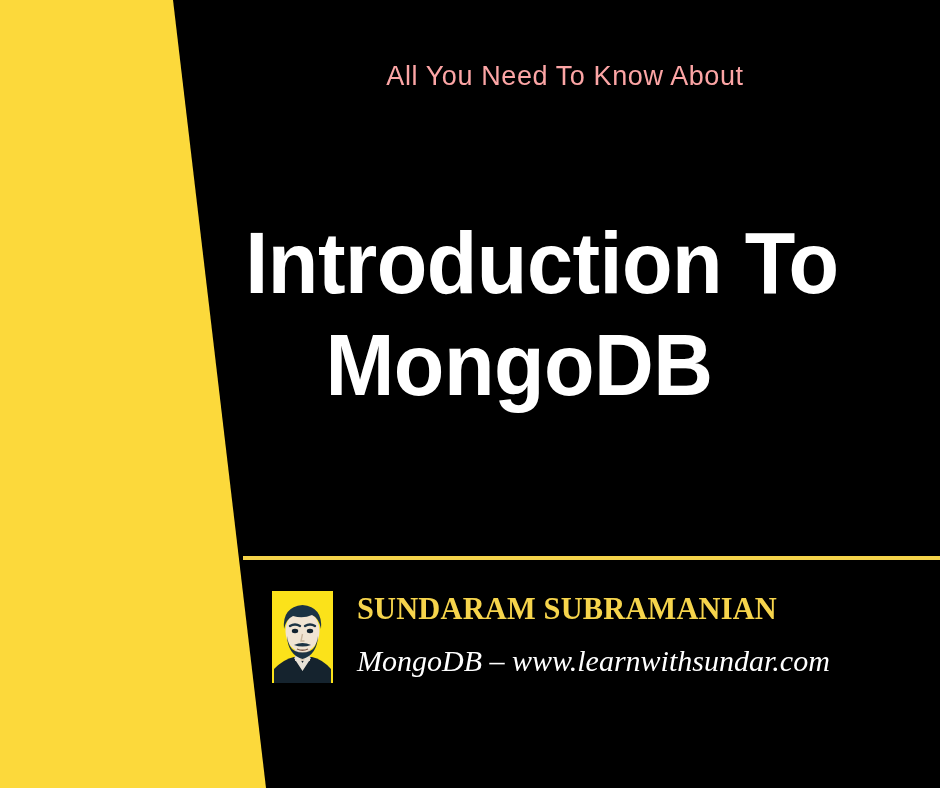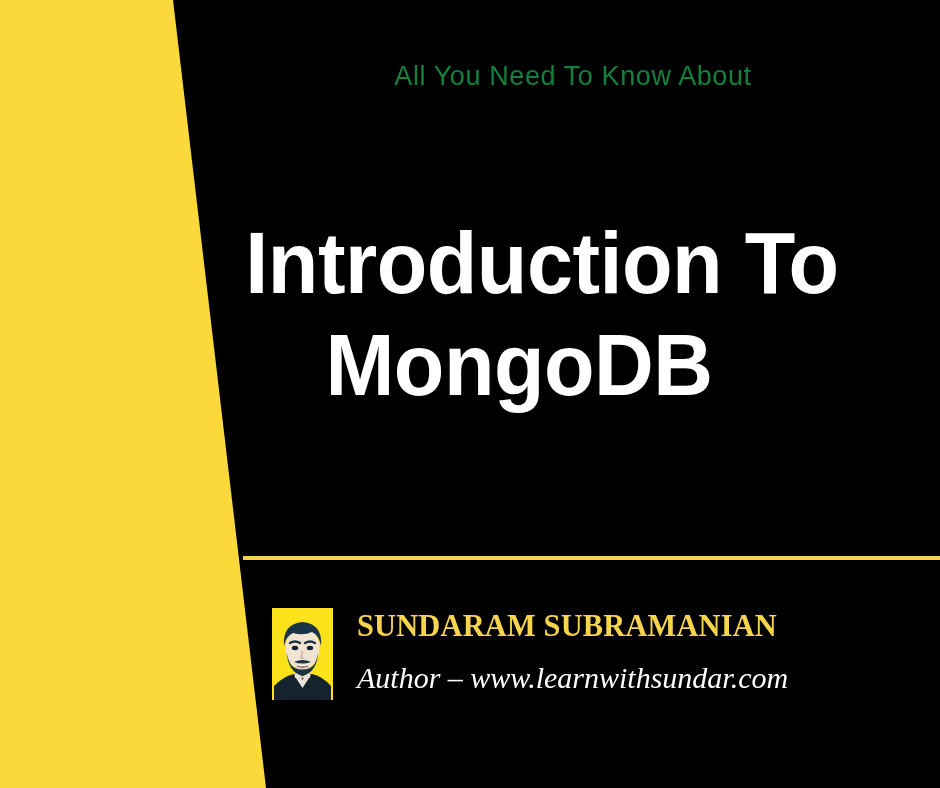--- a/index.html
+++ b/index.html
@@ -25,25 +25,25 @@
     width: 290px;
     height: 788px;
     background: #fcd93b;
     clip-path: polygon(0 0, 173px 0, 266px 788px, 0 788px);
     z-index: 1;
   }
 
   
   .subtitle {
     position: absolute;
-    left: 290px;
+    left: 282px;
     top: 62px;
     width: 566px;
     text-align: center;
-    color: #15803d;
+    color: #fca5a5;
     font-family: "Liberation Sans Narrow", "Liberation Sans", sans-serif;
     font-size: 27px;
     font-weight: 300;
     letter-spacing: 0.6px;
     line-height: 1.1;
     white-space: nowrap;
     z-index: 3;
   }
 
   
@@ -84,21 +84,20 @@
   }
 
   
   .footer {
     position: absolute;
     left: 272px;
     top: 589px;
     display: flex;
     align-items: flex-start;
     z-index: 3;
-    margin-top: 17px;
   }
 
   .avatar {
     position: relative;
     width: 61px;
     height: 92px;
     background: #fbe21a;
     overflow: hidden;
     flex: 0 0 auto;
     margin-top: 2px;
@@ -182,18 +181,18 @@
         <path d="M22 54 Q30.5 50 39 54 Q30.5 57 22 54 Z" fill="#1b3344"></path>
 
         <path d="M15 45 Q16 64 30.5 68 Q45 64 46 45 Q44 58 38 60 Q30.5 63 23 60 Q17 58 15 45 Z" fill="#1b3344"></path>
 
         <path d="M25 58 Q30.5 60.5 36 58" stroke="#7d5a4a" stroke-width="1.3" fill="none"></path>
       </svg>
     </div>
 
     <div class="footer-text">
       <div class="author-name">SUNDARAM SUBRAMANIAN</div>
-      <div class="author-site">Author – www.learnwithsundar.com</div>
+      <div class="author-site">MongoDB – www.learnwithsundar.com</div>
     </div>
 
   </div>
 
 </div>
 
 </body></html>

